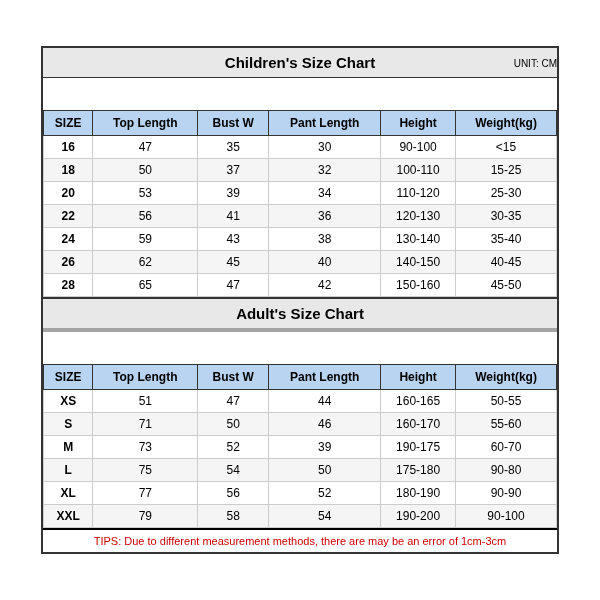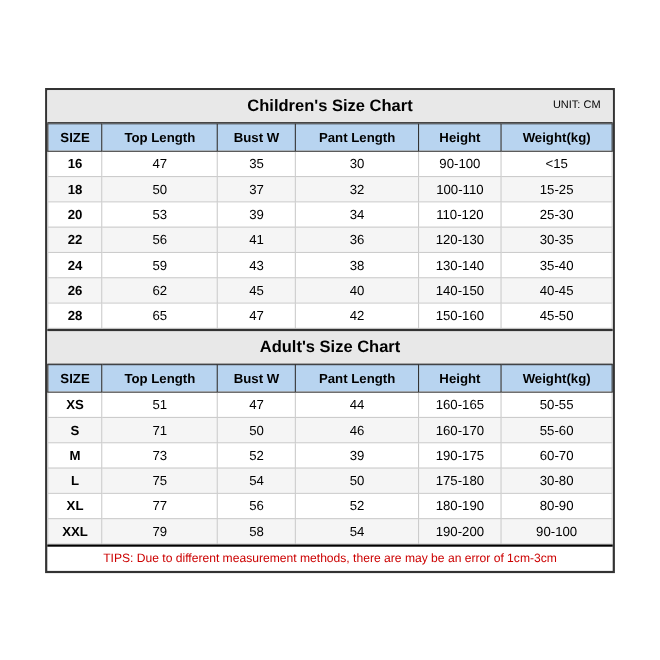--- a/index.html
+++ b/index.html
@@ -22,30 +22,31 @@
       background: #e8e8e8;
       text-align: center;
       font-weight: bold;
       font-size: 15px;
       padding: 6px 4px;
       border-bottom: 1px solid #333;
       position: relative;
     }
     .unit-label {
       position: absolute;
-      right: 11px;
+      right: 0;
       top: 50%;
       transform: translateY(-50%);
       font-size: 10px;
       font-weight: normal;
     }
     table {
       width: 100%;
       border-collapse: collapse;
       font-size: 12px;
+      margin-top: 32px;
     }
     th {
       background: #b8d4f0;
       border: 1px solid #333;
       padding: 5px 3px;
       text-align: center;
       font-weight: bold;
       font-size: 12px;
     }
     td {
@@ -63,21 +64,21 @@
     td:first-child {
       font-weight: bold;
       text-align: center;
     }
     .adult-section-title {
       background: #e8e8e8;
       text-align: center;
       font-weight: bold;
       font-size: 15px;
       padding: 6px 4px;
-      border-bottom: 1px solid #a3a3a3;
+      border-bottom: 4px solid #a3a3a3;
       border-top: 2px solid #333;
     }
     .tips-row {
       padding: 5px 8px;
       font-size: 11px;
       color: #cc0000;
       text-align: center;
       border-top: 2px solid #000000;
     }
     .adult-header th {
@@ -204,29 +205,29 @@
           <td>39</td>
           <td>190-175</td>
           <td>60-70</td>
         </tr>
         <tr>
           <td>L</td>
           <td>75</td>
           <td>54</td>
           <td>50</td>
           <td>175-180</td>
-          <td>30-80</td>
+          <td>90-80</td>
         </tr>
         <tr>
           <td>XL</td>
           <td>77</td>
           <td>56</td>
           <td>52</td>
           <td>180-190</td>
-          <td>80-90</td>
+          <td>90-90</td>
         </tr>
         <tr>
           <td>XXL</td>
           <td>79</td>
           <td>58</td>
           <td>54</td>
           <td>190-200</td>
           <td>90-100</td>
         </tr>
       </tbody>

